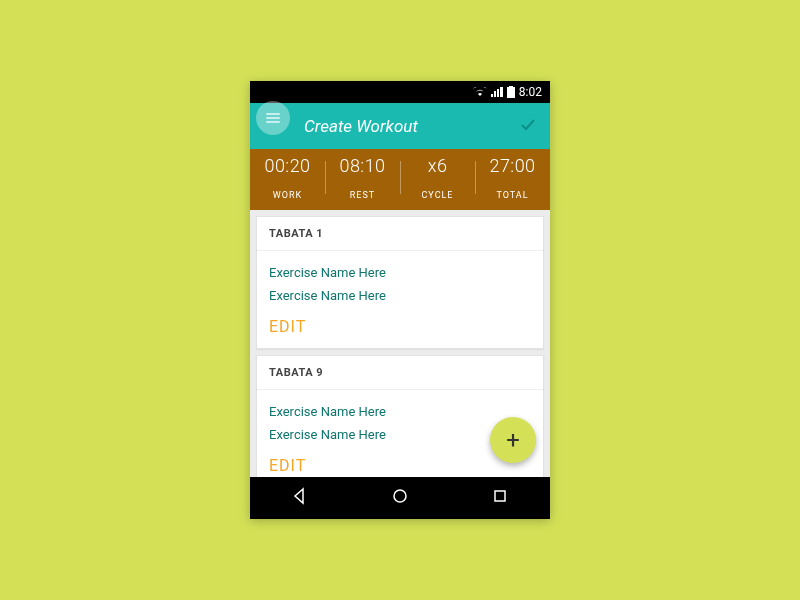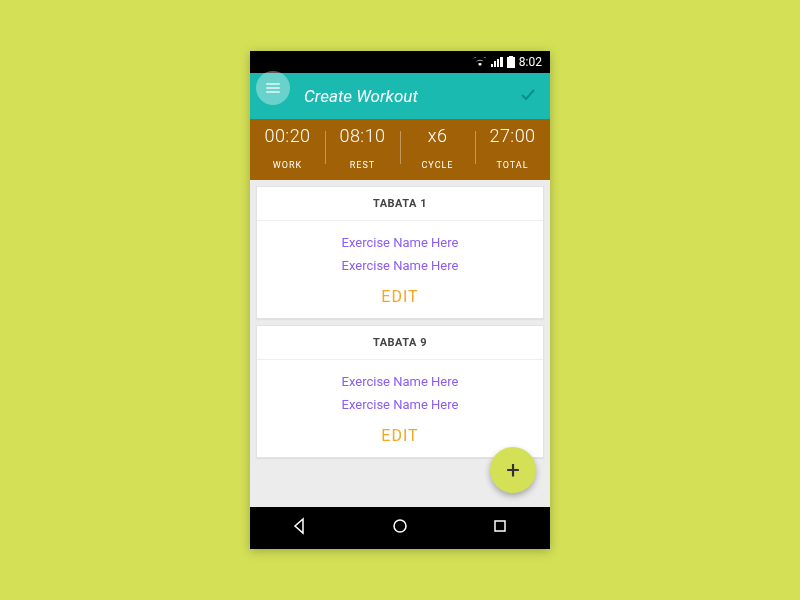--- a/index.html
+++ b/index.html
@@ -3,21 +3,21 @@
 <meta charset="utf-8">
 <style>
   * { box-sizing: border-box; margin: 0; padding: 0; }
   body {
     width: 800px; height: 600px;
     background: #d4e157;
     font-family: "Roboto", "Helvetica Neue", Arial, sans-serif;
     display: flex; align-items: center; justify-content: center;
   }
   .phone {
-    width: 300px; height: 498px;
+    width: 300px; height: 438px;
     background: #000;
     display: flex; flex-direction: column;
     overflow: hidden;
     box-shadow: 0 2px 10px rgba(0,0,0,0.25);
   }
   
   .statusbar {
     height: 22px; background: #000; color: #fff;
     display: flex; align-items: center; justify-content: flex-end;
     padding: 0 8px; font-size: 12px; gap: 4px;
@@ -57,28 +57,27 @@
   .stat .val { font-size: 18px; font-weight: 300; letter-spacing: 0.5px; }
   .stat .lbl { font-size: 9px; letter-spacing: 1px; margin-top: 14px; }
   
   .content {
     flex: 1; background: #ececec; overflow: hidden;
     position: relative;
   }
   .card {
     background: #fff; margin: 6px 6px 0; border: 1px solid #e2e2e2;
     box-shadow: 0 1px 1px rgba(0,0,0,0.05);
-    text-align: center;
   }
   .card-head {
     padding: 10px 12px; font-size: 11px; font-weight: 700; letter-spacing: 0.5px;
     color: #444; border-bottom: 1px solid #eee;
   }
   .card-body { padding: 10px 12px 4px; }
-  .exercise { font-size: 13px; color: #8b5cf6; padding: 4px 0; }
+  .exercise { font-size: 13px; color: #0f766e; padding: 4px 0; }
   .card-actions { padding: 6px 12px 12px; }
   .edit-link { color: #f5a623; font-size: 16px; font-weight: 400; letter-spacing: 1px; cursor:pointer;margin-top:22px;}
   .fab {
     position: absolute; right: 14px; bottom: 14px;
     width: 46px; height: 46px; border-radius: 50%;
     background: #d4e157; color: #333;
     display: flex; align-items: center; justify-content: center;
     box-shadow: 0 3px 6px rgba(0,0,0,0.3);
     font-size: 24px; cursor:pointer;
   }

